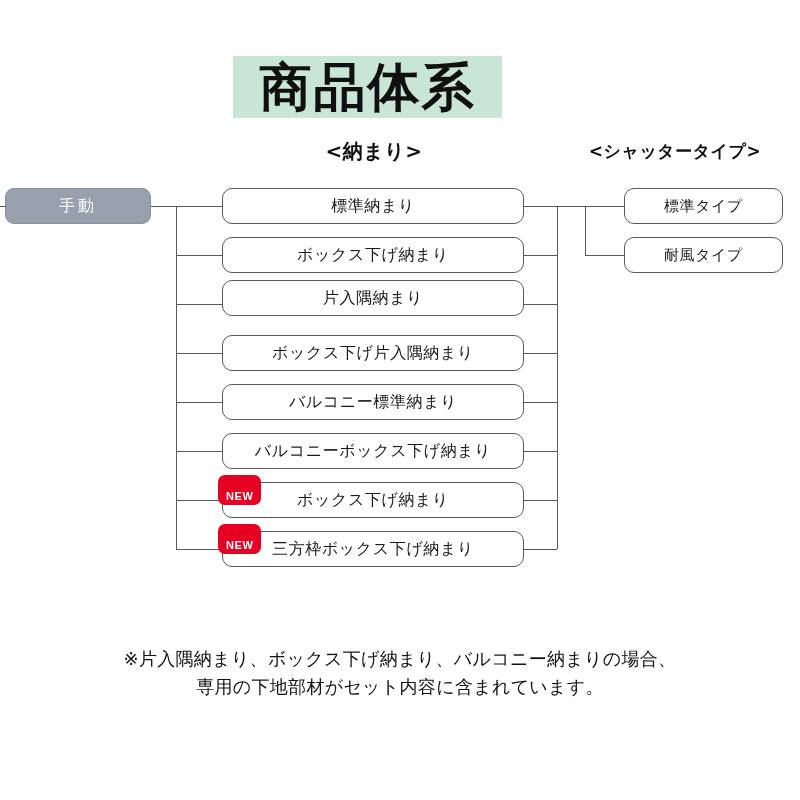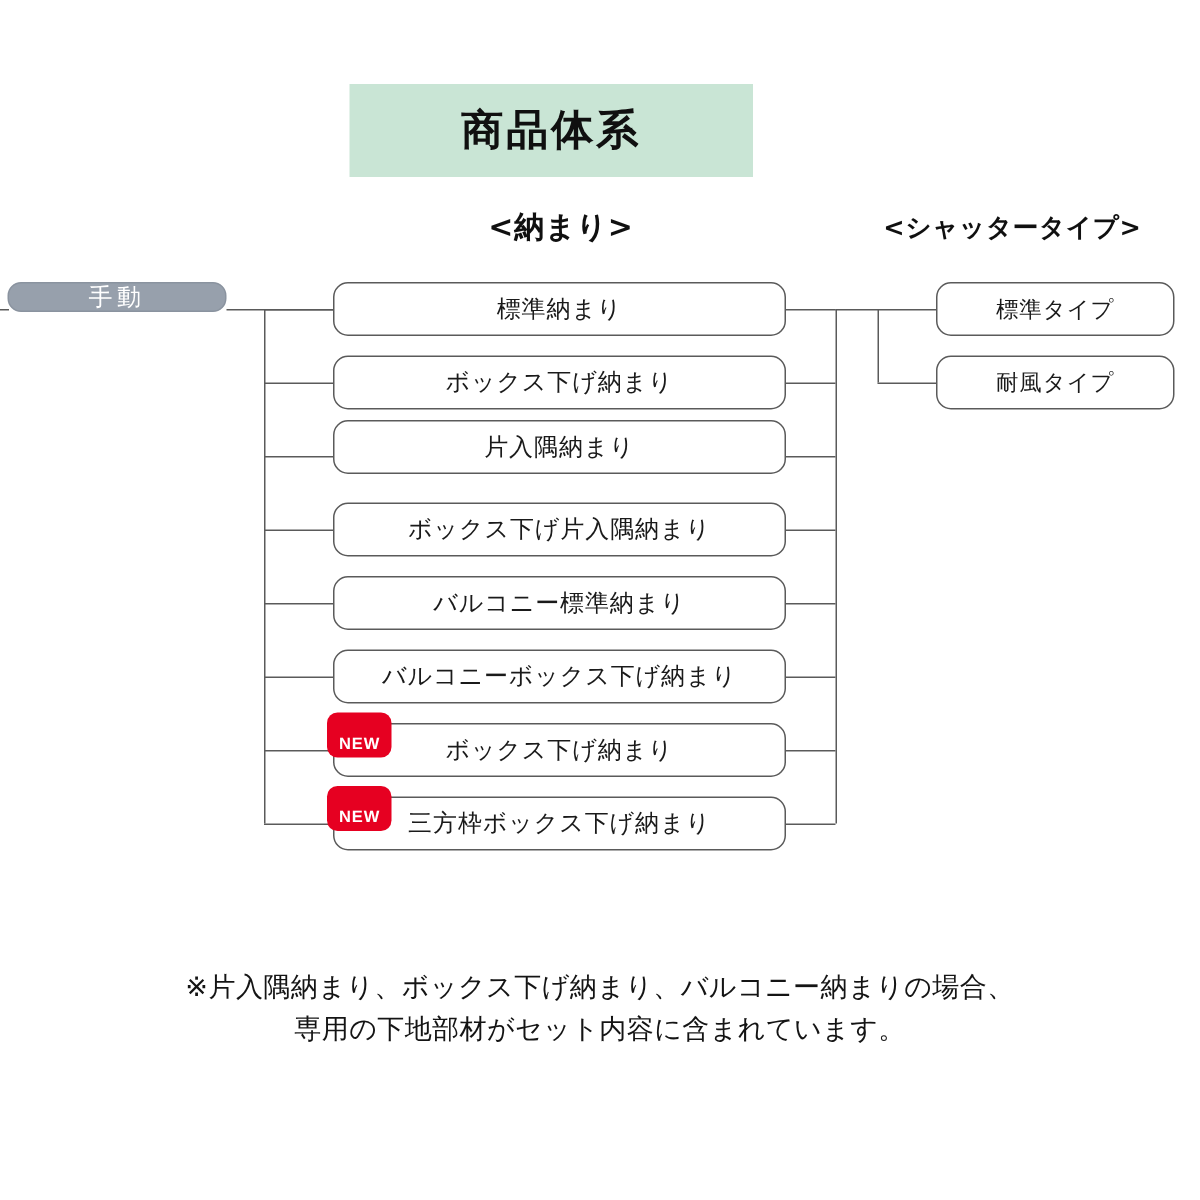--- a/index.html
+++ b/index.html
@@ -32,21 +32,21 @@
     top: 56px;
     width: 269px;
     height: 62px;
     background: #c9e5d5;
     display: flex;
     align-items: center;
     justify-content: center;
     box-sizing: border-box;
   }
   .title-banner .title-text {
-    font-size: 28px;
+    font-size: 52px;
     font-weight: 700;
     letter-spacing: 2px;
     color: #101010;
     line-height: 1;
     font-family: "DejaVu Sans", "Liberation Sans", sans-serif;
   }
 
   
   .col-header {
     position: absolute;
@@ -70,21 +70,21 @@
     text-align: center;
     font-size: 17px;
   }
 
   
   .root-node {
     position: absolute;
     left: 5px;
     top: 188px;
     width: 146px;
-    height: 20px;
+    height: 36px;
     background: #97a0ac;
     border: 1px solid #8a939f;
     border-radius: 9px;
     display: flex;
     align-items: center;
     justify-content: center;
     box-sizing: border-box;
   }
   .root-node .root-label {
     color: #ffffff;

